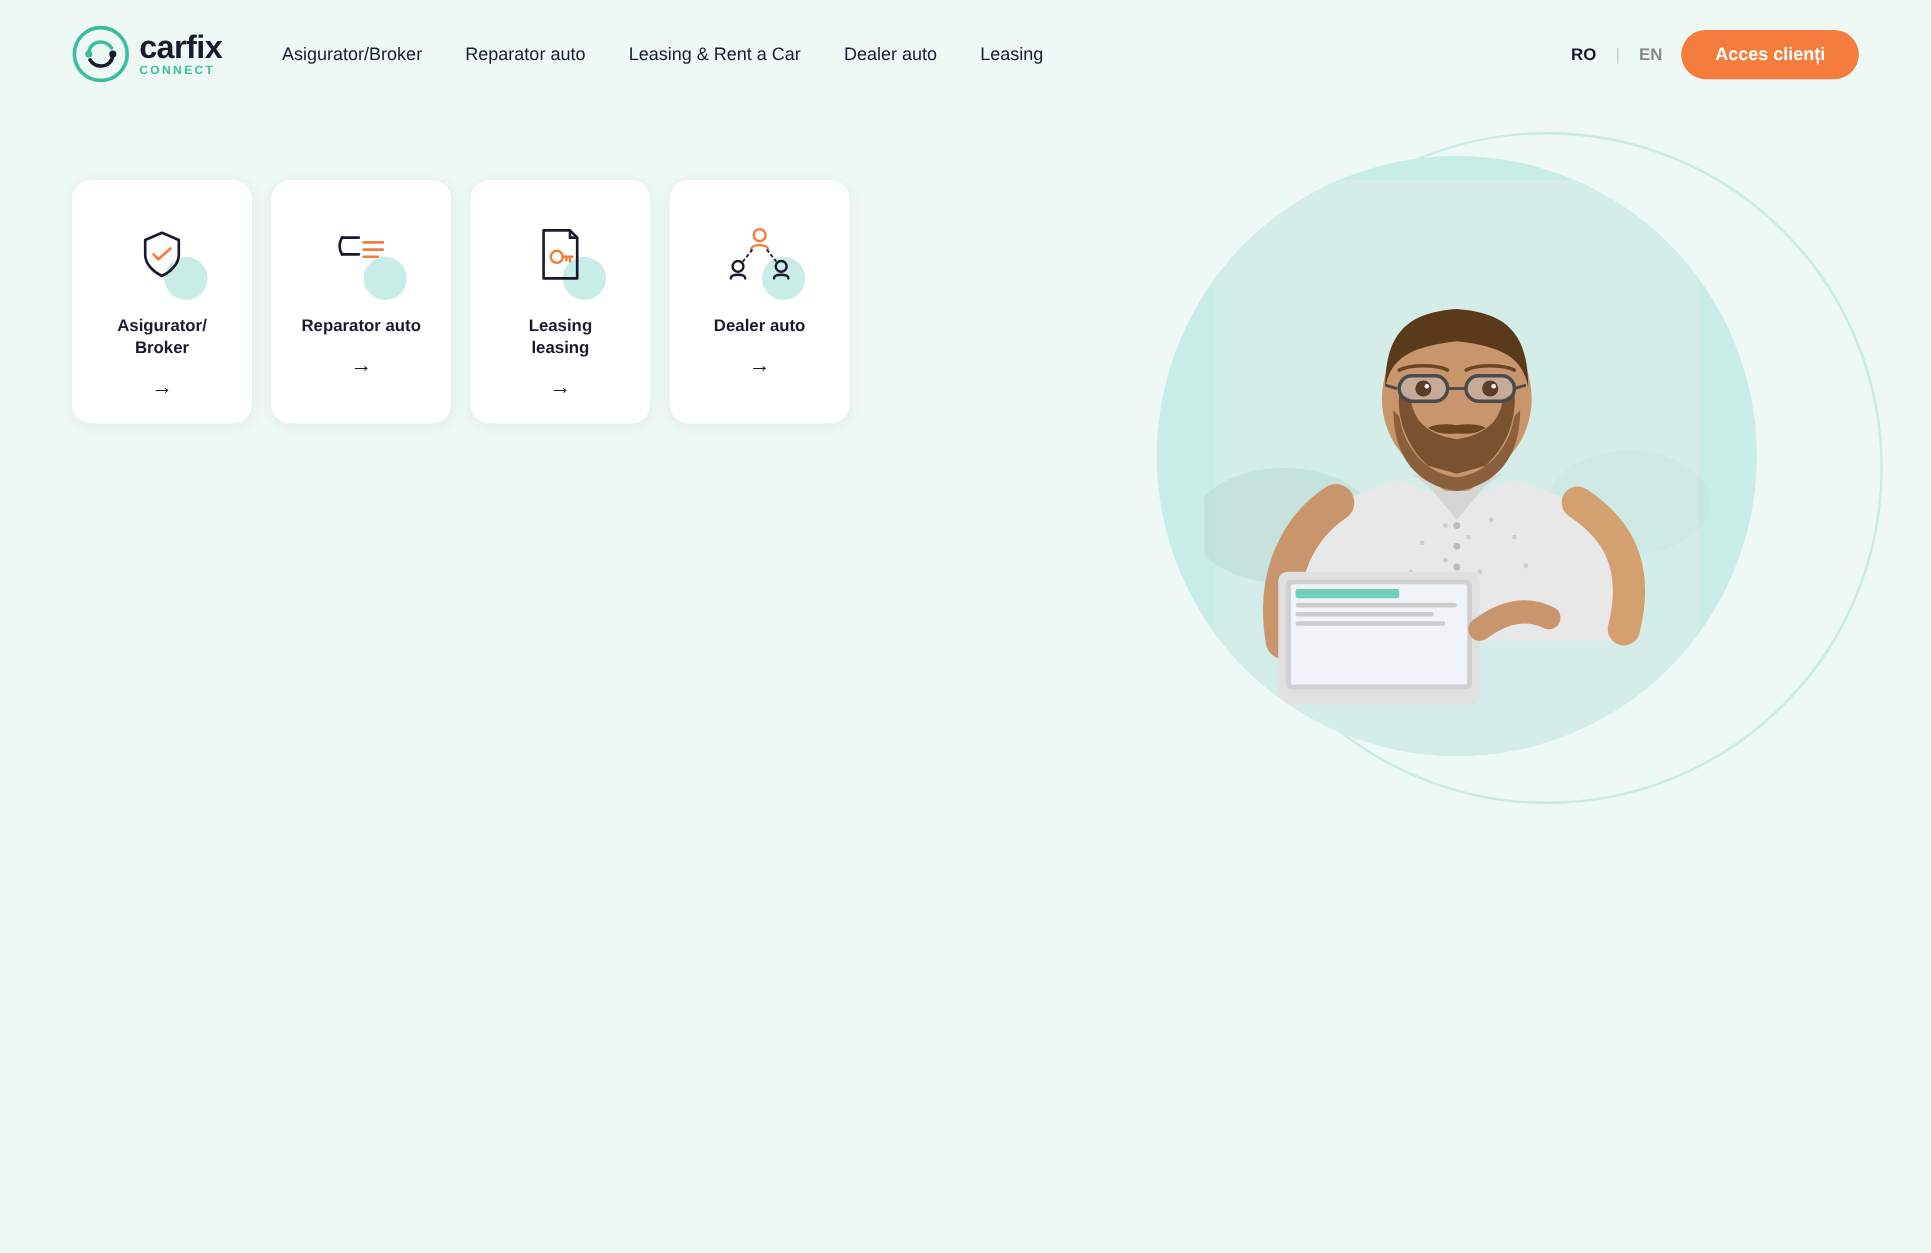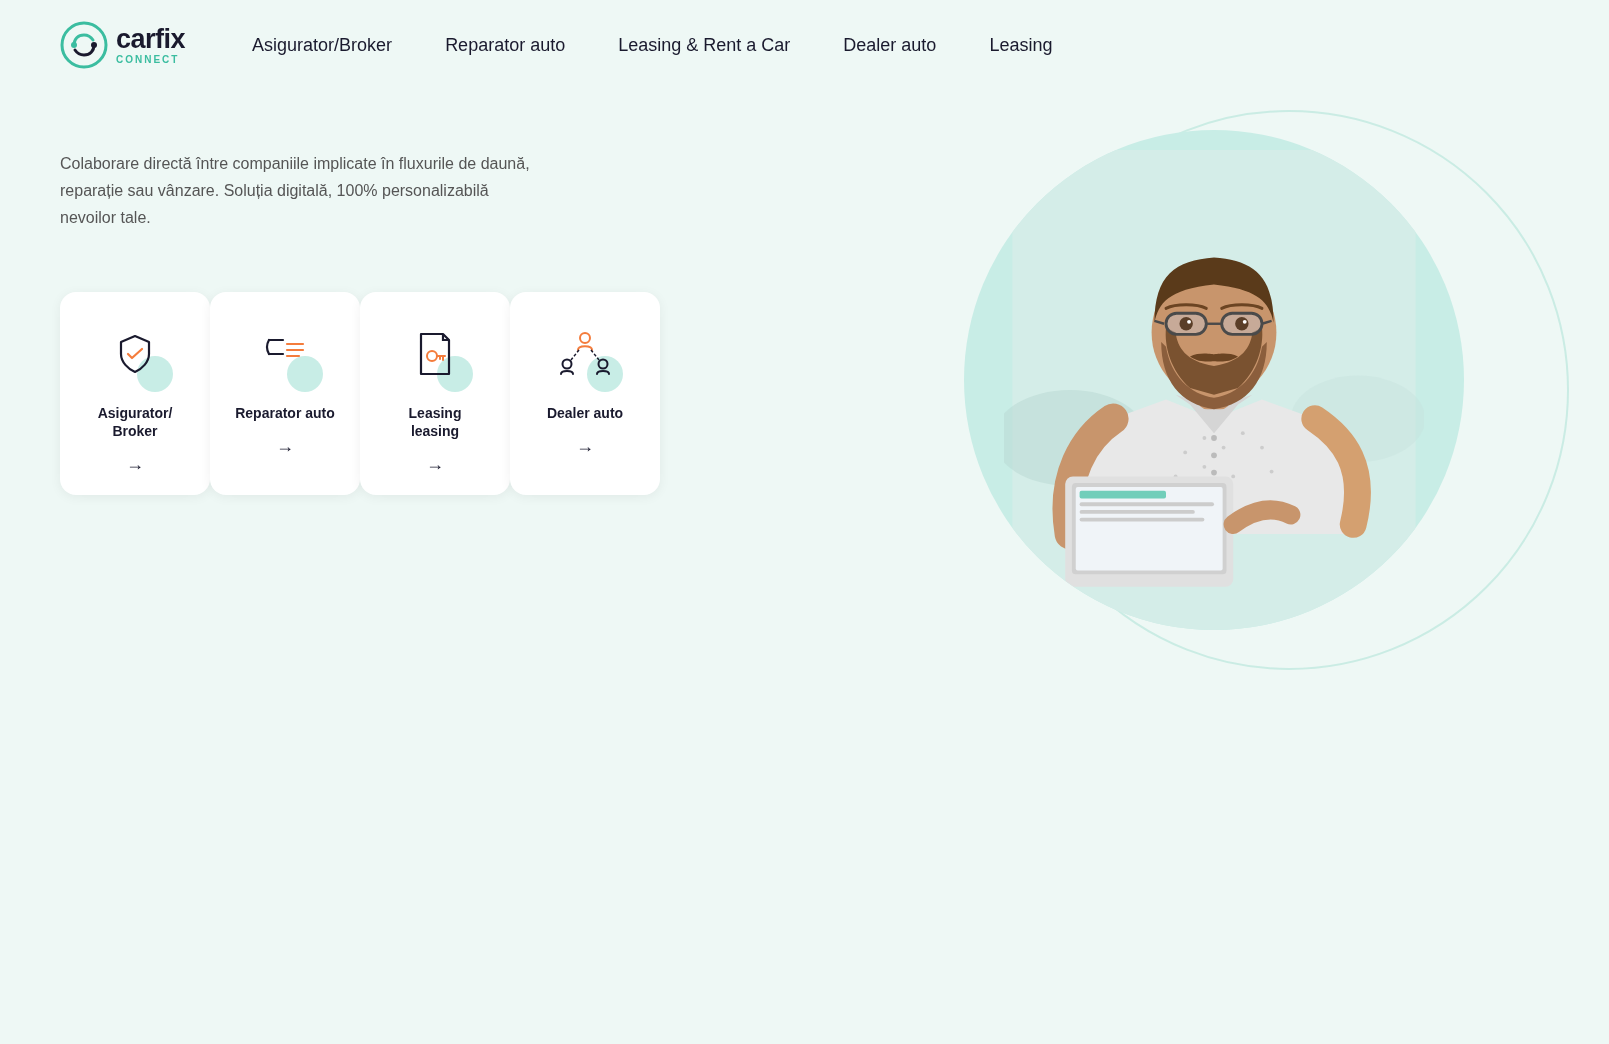--- a/index.html
+++ b/index.html
@@ -50,27 +50,26 @@
       text-transform: uppercase;
       margin-top: 2px;
     }
     nav {
       display: flex;
       align-items: center;
       gap: 36px;
       flex: 1;
     }
     .nav-link {
-      font-size: 18px;
+      font-size: 15px;
       font-weight: 500;
       color: #1a1a2e;
       text-decoration: none;
       cursor: pointer;
       white-space: nowrap;
-      margin-left: 17px;
     }
     .header-right {
       display: flex;
       align-items: center;
       gap: 16px;
     }
     .lang-btn {
       font-size: 14px;
       font-weight: 600;
       color: #888;
@@ -119,21 +118,21 @@
       font-size: 16px;
       color: #555;
       line-height: 1.7;
       max-width: 480px;
       margin-bottom: 60px;
     }
 
     
     .cards-row {
       display: flex;
-      gap: 0;
+      gap: 16px;
       flex-wrap: wrap;
     }
     .card {
       background: #fff;
       border-radius: 16px;
       padding: 28px 24px 20px 24px;
       width: 150px;
       min-width: 140px;
       display: flex;
       flex-direction: column;
@@ -240,25 +239,30 @@
   </div>
 
   <nav>
     <a class="nav-link">Asigurator/Broker</a>
     <a class="nav-link">Reparator auto</a>
     <a class="nav-link">Leasing &amp; Rent a Car</a>
     <a class="nav-link">Dealer auto</a>
     <a class="nav-link">Leasing</a>
   </nav>
 
+  <div class="header-right">
+    <button class="lang-btn active">RO</button>
+    <span class="lang-divider">|</span>
+    <button class="lang-btn">EN</button>
+    <button class="acces-btn">Acces clienți</button>
+  </div>
 </header>
 
 <section class="hero">
   <div class="hero-left">
-    <p class="hero-subtitle">Colaborare directă între companiile implicate în fluxurile de daună, reparație sau vânzare. Soluția digitală, 100% personalizabilă nevoilor tale.</p>
 
     <div class="cards-row">
 
       <div class="card">
         <div class="card-icon-wrap">
           <div class="card-icon-bg"></div>
           <svg class="card-icon-svg" width="44" height="44" viewBox="0 0 44 44" fill="none">
             <path d="M22 4 L36 10 L36 22 C36 30 29 37 22 40 C15 37 8 30 8 22 L8 10 Z" stroke="#1a1a2e" stroke-width="2.2" fill="none" stroke-linejoin="round"></path>
             <path d="M15 22 L19 26 L29 17" stroke="#f47c3c" stroke-width="2.2" stroke-linecap="round" stroke-linejoin="round"></path>
           </svg>

